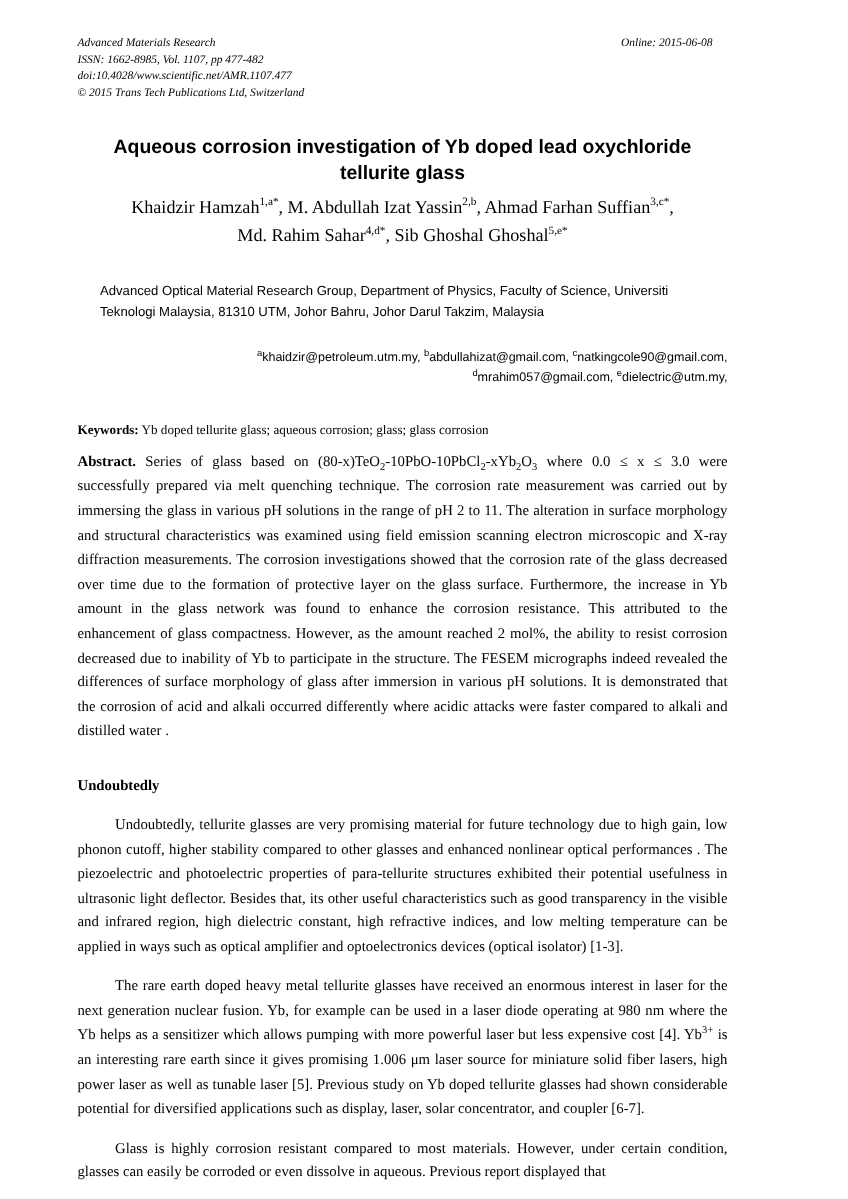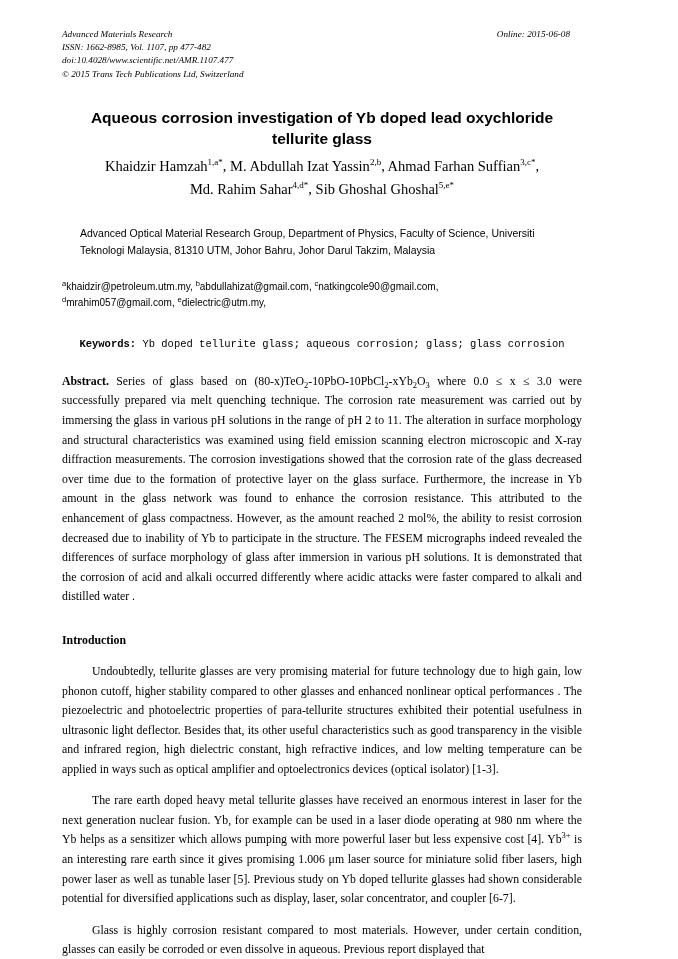--- a/index.html
+++ b/index.html
@@ -73,47 +73,47 @@
     line-height: 17px;
     margin-top: 24px;
     padding: 0 18px;
   }
 
   
   .emails {
     font-family: "Liberation Sans", sans-serif;
     font-size: 10px;
     line-height: 16px;
-    text-align: left;
+    text-align: right;
     margin-top: 20px;
   }
   .emails sup {
     font-size: 7.5px;
     vertical-align: super;
     line-height: 0;
   }
 
   
   .keywords {
-    font-family: Liberation Mono, monospace;
+    font-family: Liberation Serif, serif;
     font-size: 10.5px;
     line-height: 15px;
     margin-top: 26px;
-    text-align: center;
+    text-align: left;
   }
   .keywords .kw-label {
     font-weight: bold;
   }
 
   
   .abstract {
     font-size: 11.8px;
     line-height: 19.6px;
     text-align: justify;
-    margin-top: 20px;
+    margin-top: 8px;
   }
   .abstract .ab-label {
     font-weight: bold;
   }
   .abstract sub {
     font-size: 8.5px;
     vertical-align: sub;
     line-height: 0;
   }
 
@@ -176,21 +176,21 @@
   </div>
 
   <div class="keywords">
     <span class="kw-label">Keywords:</span><span> Yb doped tellurite glass; aqueous corrosion; glass; glass corrosion</span>
   </div>
 
   <div class="abstract">
     <span class="ab-label">Abstract.</span><span> Series of glass based on (80-x)TeO<sub>2</sub>-10PbO-10PbCl<sub>2</sub>-xYb<sub>2</sub>O<sub>3</sub> where 0.0 ≤ x ≤ 3.0 were successfully prepared via melt quenching technique. The corrosion rate measurement was carried out by immersing the glass in various pH solutions in the range of pH 2 to 11. The alteration in surface morphology and structural characteristics was examined using field emission scanning electron microscopic and X-ray diffraction measurements. The corrosion investigations showed that the corrosion rate of the glass decreased over time due to the formation of protective layer on the glass surface. Furthermore, the increase in Yb amount in the glass network was found to enhance the corrosion resistance. This attributed to the enhancement of glass compactness. However, as the amount reached 2 mol%, the ability to resist corrosion decreased due to inability of Yb to participate in the structure. The FESEM micrographs indeed revealed the differences of surface morphology of glass after immersion in various pH solutions. It is demonstrated that the corrosion of acid and alkali occurred differently where acidic attacks were faster compared to alkali and distilled water .</span>
   </div>
 
-  <div class="section-head">Introduction</div>
+  <div class="section-head">Undoubtedly</div>
 
   <p class="body-par first">Undoubtedly, tellurite glasses are very promising material for future technology due to high gain, low phonon cutoff, higher stability compared to other glasses and enhanced nonlinear optical performances . The piezoelectric and photoelectric properties of para-tellurite structures exhibited their potential usefulness in ultrasonic light deflector. Besides that, its other useful characteristics such as good transparency in the visible and infrared region, high dielectric constant, high refractive indices, and low melting temperature can be applied in ways such as optical amplifier and optoelectronics devices (optical isolator) [1-3].</p>
 
   <p class="body-par"><span>The rare earth doped heavy metal tellurite glasses have received an enormous interest in laser for the next generation nuclear fusion. Yb, for example can be used in a laser diode operating at 980 nm where the Yb helps as a sensitizer which allows pumping with more powerful laser but less expensive cost [4]. Yb</span><sup>3+</sup><span> is an interesting rare earth since it gives promising 1.006 μm laser source for miniature solid fiber lasers, high power laser as well as tunable laser [5]. Previous study on Yb doped tellurite glasses had shown considerable potential for diversified applications such as display, laser, solar concentrator, and coupler [6-7].</span></p>
 
   <p class="body-par">Glass is highly corrosion resistant compared to most materials. However, under certain condition, glasses can easily be corroded or even dissolve in aqueous. Previous report displayed that</p>
 
 </div>
 
 </body></html>

